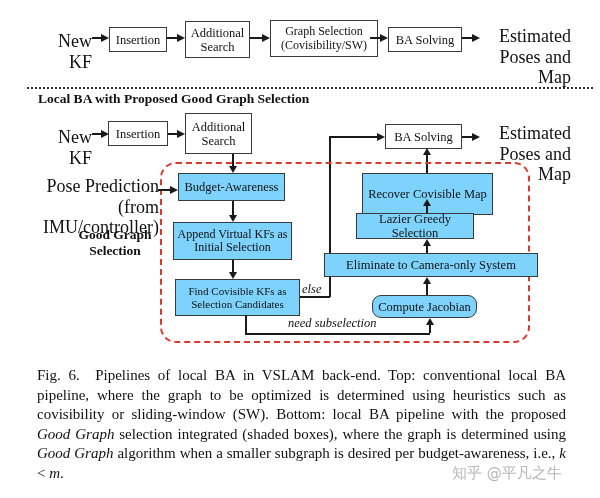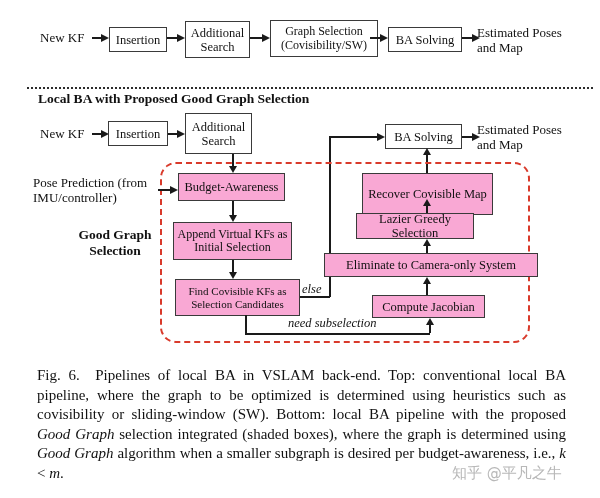--- a/index.html
+++ b/index.html
@@ -1,22 +1,22 @@
 <!DOCTYPE html>
 <html><head>
 <meta charset="utf-8">
 <style>
   html,body{margin:0;padding:0;background:#fff;}
   #stage{position:relative;width:600px;height:498px;background:#fff;overflow:hidden;
          font-family:"Liberation Serif",serif;color:#111;}
   .node{position:absolute;display:flex;align-items:center;justify-content:center;
         text-align:center;border:1.5px solid #3a3a3a;background:#fff;
         font-size:12.5px;line-height:1.12;box-sizing:border-box;}
-  .node.shaded{background:#f9a8d4;}
-  .lbl{position:absolute;text-align:left;font-size:13px;line-height:1.15;}
+  .node.shaded{background:#7dd3fc;}
+  .lbl{position:absolute;text-align:right;font-size:18px;line-height:1.15;}
   .hdr{position:absolute;font-weight:bold;font-size:13.5px;white-space:nowrap;}
   .hl{position:absolute;height:1.5px;background:#1a1a1a;}
   .vl{position:absolute;width:1.5px;background:#1a1a1a;}
   .ah-r{position:absolute;width:0;height:0;border-top:4px solid transparent;
         border-bottom:4px solid transparent;border-left:8px solid #1a1a1a;}
   .ah-u{position:absolute;width:0;height:0;border-left:4px solid transparent;
         border-right:4px solid transparent;border-bottom:7px solid #1a1a1a;}
   .ah-d{position:absolute;width:0;height:0;border-left:4px solid transparent;
         border-right:4px solid transparent;border-top:7px solid #1a1a1a;}
   .dotsep{position:absolute;border-top:2.5px dotted #2b2b2b;}
@@ -108,21 +108,21 @@
   <div class="ah-u" style="left:422.75px;top:199px;"></div>
 
   <div class="node shaded" style="left:356px;top:213px;width:118px;height:26px;">Lazier Greedy Selection</div>
   <div class="vl" style="left:426px;top:245px;height:8px;"></div>
   <div class="ah-u" style="left:422.75px;top:239px;"></div>
 
   <div class="node shaded" style="left:324px;top:253px;width:214px;height:24px;text-align:right;">Eliminate to Camera-only System</div>
   <div class="vl" style="left:426px;top:283px;height:12px;"></div>
   <div class="ah-u" style="left:422.75px;top:277px;"></div>
 
-  <div class="node shaded" style="left:372px;top:295px;width:113px;height:23px;">Compute Jacobian</div>
+  <div class="node shaded" style="left:372px;top:295px;width:105px;height:23px;border-radius:9px;">Compute Jacobian</div>
 
   <div class="hl" style="left:300px;top:296px;width:30px;"></div>
   <div class="edge-label" style="left:302px;top:282px;">else</div>
 
   <div class="vl" style="left:245px;top:315px;height:19px;"></div>
   <div class="hl" style="left:245px;top:333px;width:185px;"></div>
   <div class="vl" style="left:429px;top:325px;height:8px;"></div>
   <div class="ah-u" style="left:425.75px;top:318px;"></div>
   <div class="edge-label" style="left:288px;top:316px;">need subselection</div>
 

